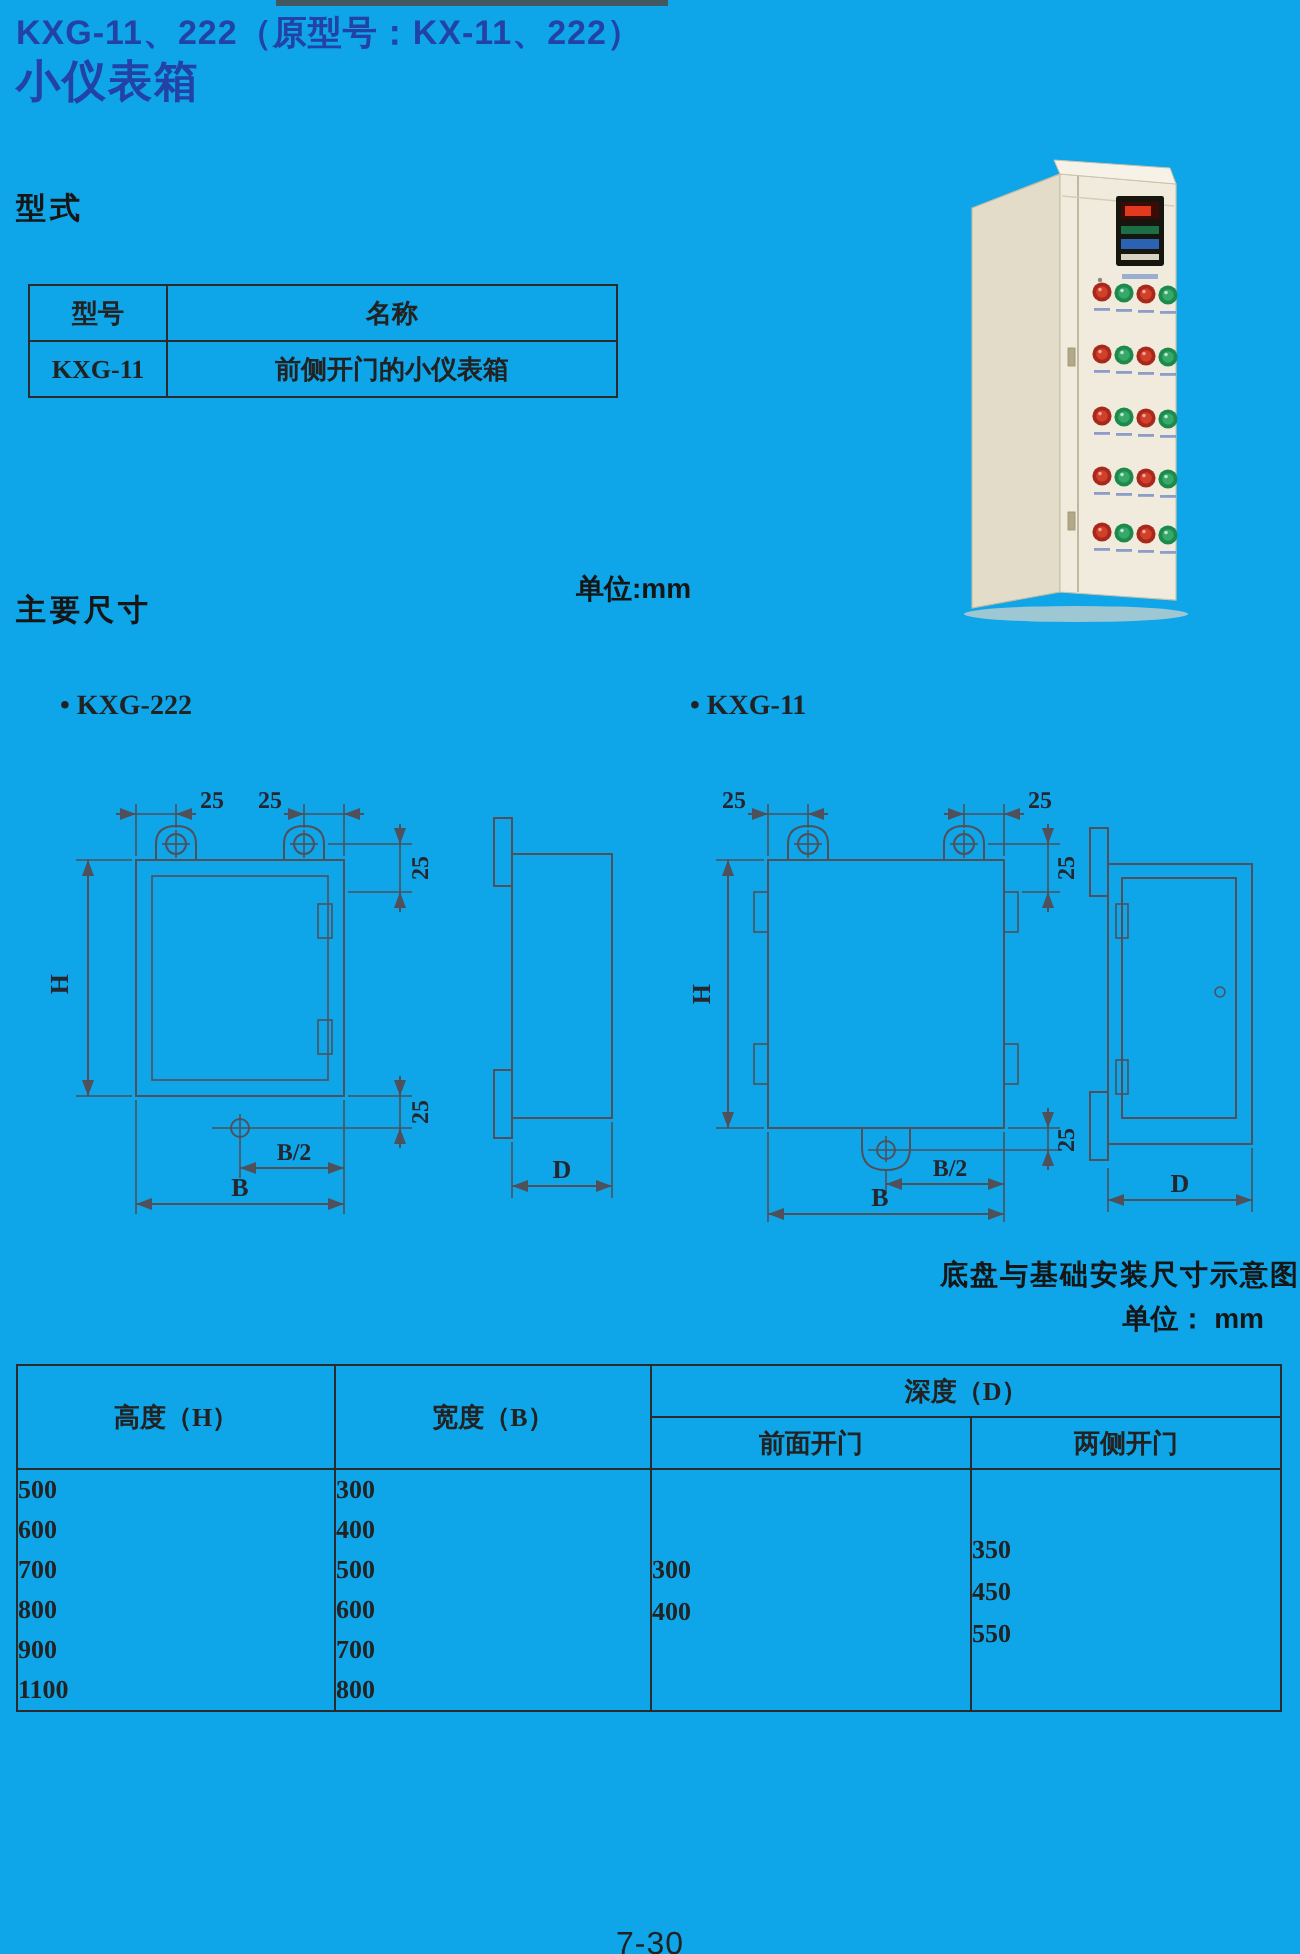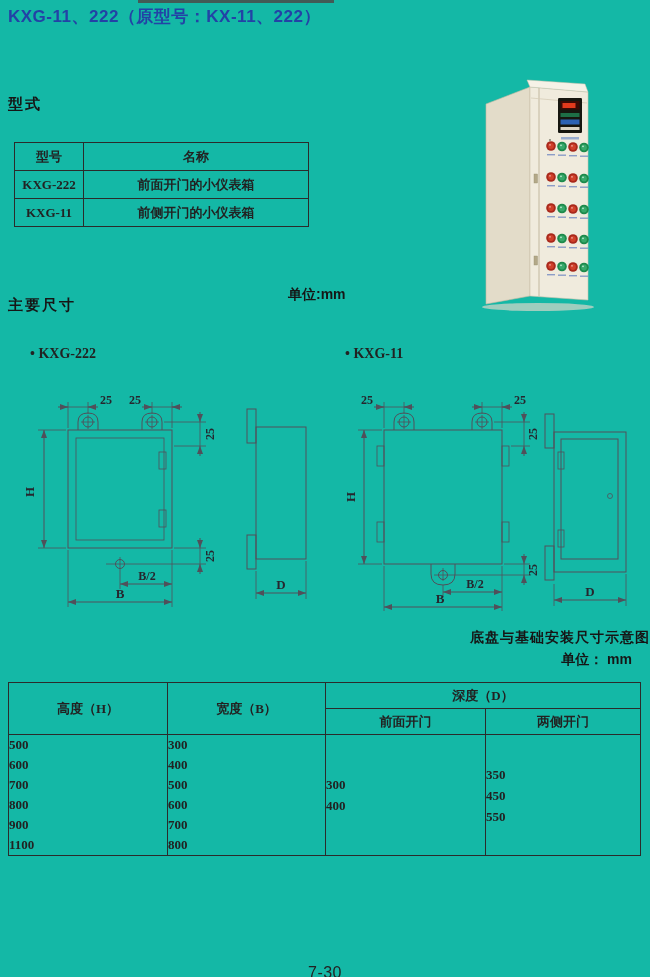--- a/index.html
+++ b/index.html
@@ -1,17 +1,17 @@
 <!DOCTYPE html>
 <html><head>
 <meta charset="utf-8">
 <style>
   html,body{margin:0;padding:0;background:#ffffff;}
   .page{
-    position:relative;width:650px;height:977px;background:#14b8a6;
+    position:relative;width:650px;height:977px;background:#0ea5e9;
     font-family:"Liberation Sans",sans-serif;color:#1c1c1c;overflow:hidden;
   }
   .abs{position:absolute;}
   .scan-artifact{background:#4a4a48;opacity:.85;}
   .title{font-size:17px;font-weight:bold;color:#2342a6;letter-spacing:.5px;white-space:nowrap;}
   .subtitle{font-size:22px;font-weight:bold;color:#2342a6;letter-spacing:1px;}
   .sec-head{font-size:15px;font-weight:bold;color:#161616;letter-spacing:2px;}
   .unit{font-size:14px;font-weight:bold;color:#161616;}
   .bullet-label{font-family:"Liberation Serif",serif;font-size:14px;font-weight:bold;color:#222;}
   .caption{font-size:14px;font-weight:bold;color:#161616;letter-spacing:1px;text-align:right;width:650px;}
@@ -37,20 +37,21 @@
   svg .dthin{stroke:#50505a;stroke-width:.8;fill:none;}
 </style>
 </head>
 <body>
 
 <div class="page">
 
   <div class="abs scan-artifact" style="left:138px;top:0;width:196px;height:3px;"></div>
 
   <div class="abs title" style="left:8px;top:5px;">KXG-11、222（原型号：KX-11、222）</div>
+  <div class="abs subtitle" style="left:8px;top:26px;">小仪表箱</div>
 
   <div class="abs" style="left:472px;top:74px;">
     <svg width="130" height="242" viewBox="0 0 130 242">
       <defs>
         <g id="btnR">
             <circle r="4.8" fill="#a8281b"></circle>
             <circle r="2.9" fill="#d0402a"></circle>
             <circle cx="-1" cy="-1.2" r=".9" fill="#f0a49a"></circle>
           </g>
         <g id="btnG">
@@ -131,24 +132,20 @@
     <colgroup>
         <col style="width:69px">
         <col style="width:225px">
       </colgroup>
     <tbody>
         <tr>
       <th>型号</th>
       <th>名称</th>
     </tr>
     <tr>
-      <td>KXG-222</td>
-      <td>前面开门的小仪表箱</td>
-    </tr>
-    <tr>
       <td>KXG-11</td>
       <td>前侧开门的小仪表箱</td>
     </tr>
   </tbody>
     </table>
 
   <div class="abs sec-head" style="left:8px;top:296px;">主要尺寸</div>
   <div class="abs unit" style="left:288px;top:286px;">单位:mm</div>
 
   <div class="abs bullet-label" style="left:30px;top:346px;">• KXG-222</div>

